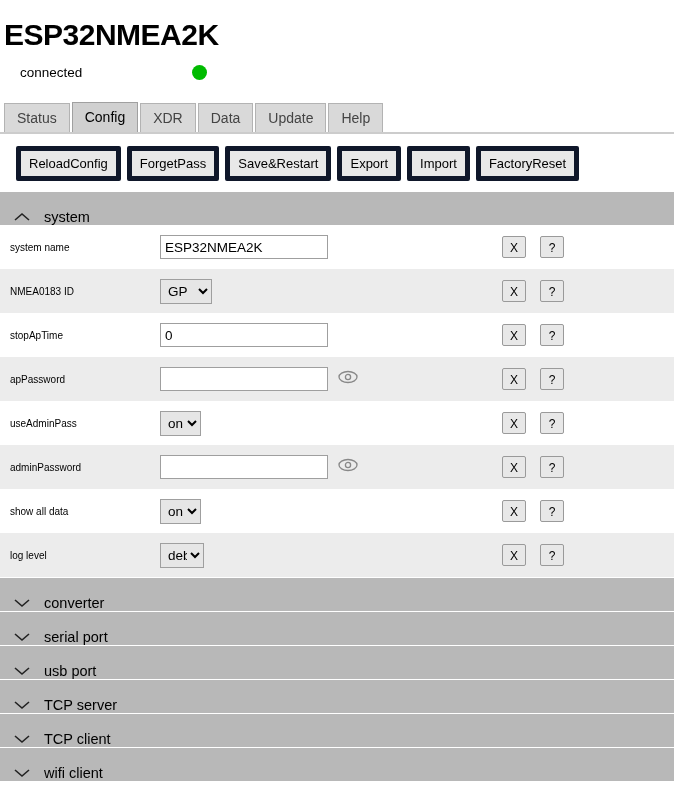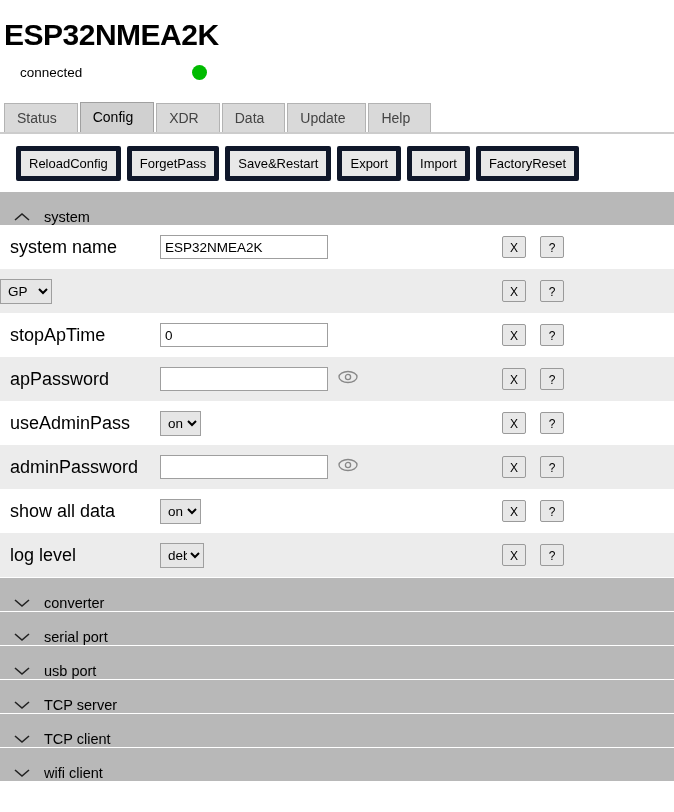--- a/index.html
+++ b/index.html
@@ -38,21 +38,21 @@
 
   .tabs {
     display: flex;
     align-items: flex-end;
     border-bottom: 2px solid #cccccc;
     padding-left: 4px;
     margin-top: 6px;
   }
   .tab {
     font-size: 14px;
-    padding: 7px 20px 6px 12px;
+    padding: 7px 12px 6px 12px;
     background: #d9d9d9;
     border: 1px solid #b3b3b3;
     border-bottom: none;
     margin-right: 2px;
     color: #444;
     cursor: pointer;
     line-height: 1.1;
   }
   .tab.active {
     background: #d0d0d0;
@@ -99,21 +99,21 @@
   .row {
     display: flex;
     align-items: center;
     height: 44px;
     position: relative;
   }
   .row.alt { background: #ececec; }
   .row .label {
     width: 160px;
     padding-left: 10px;
-    font-size: 18px;
+    font-size: 10px;
   }
   .row .ctrl {
     flex: 1;
     display: flex;
     align-items: center;
   }
   input.txt {
     width: 168px;
     height: 24px;
     font-size: 13.5px;
@@ -199,20 +199,21 @@
         <div class="label">system name</div>
         <div class="ctrl">
           <input type="text" class="txt" value="ESP32NMEA2K" style="">
         </div>
         <div class="row-actions">
           <button class="sqbtn">X</button>
           <button class="sqbtn">?</button>
         </div>
       </div>
       <div class="row alt">
+        <div class="label">NMEA0183 ID</div>
         <div class="ctrl">
           <select class="sel w-gp"><option>GP</option></select>
         </div>
         <div class="row-actions">
           <button class="sqbtn">X</button>
           <button class="sqbtn">?</button>
         </div>
       </div>
       <div class="row">
         <div class="label">stopApTime</div>

